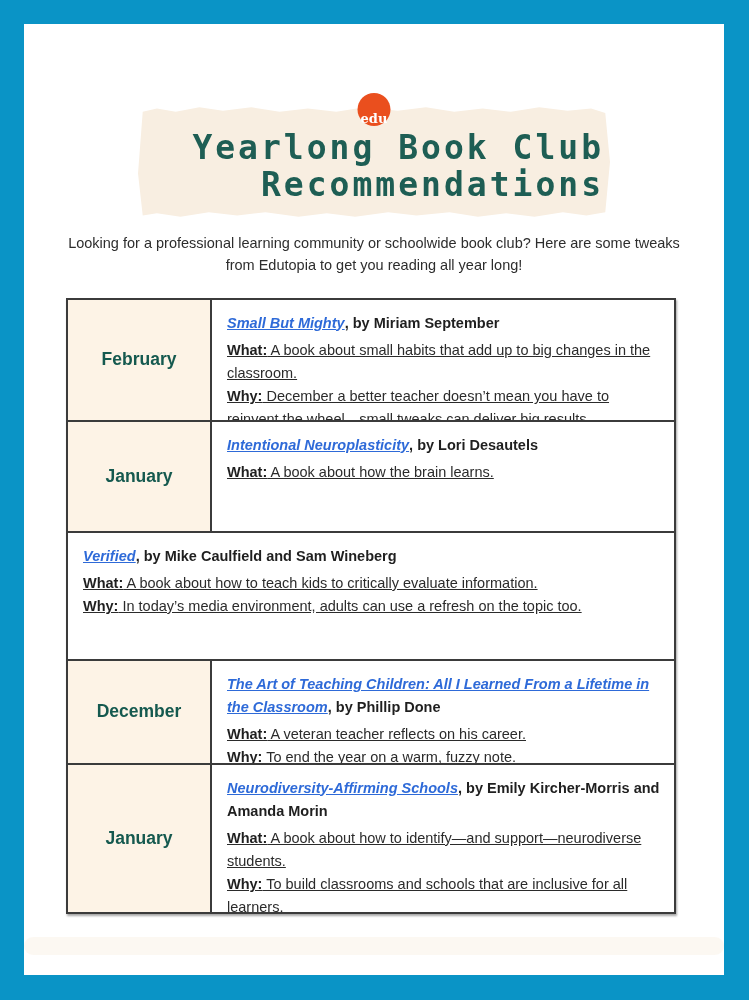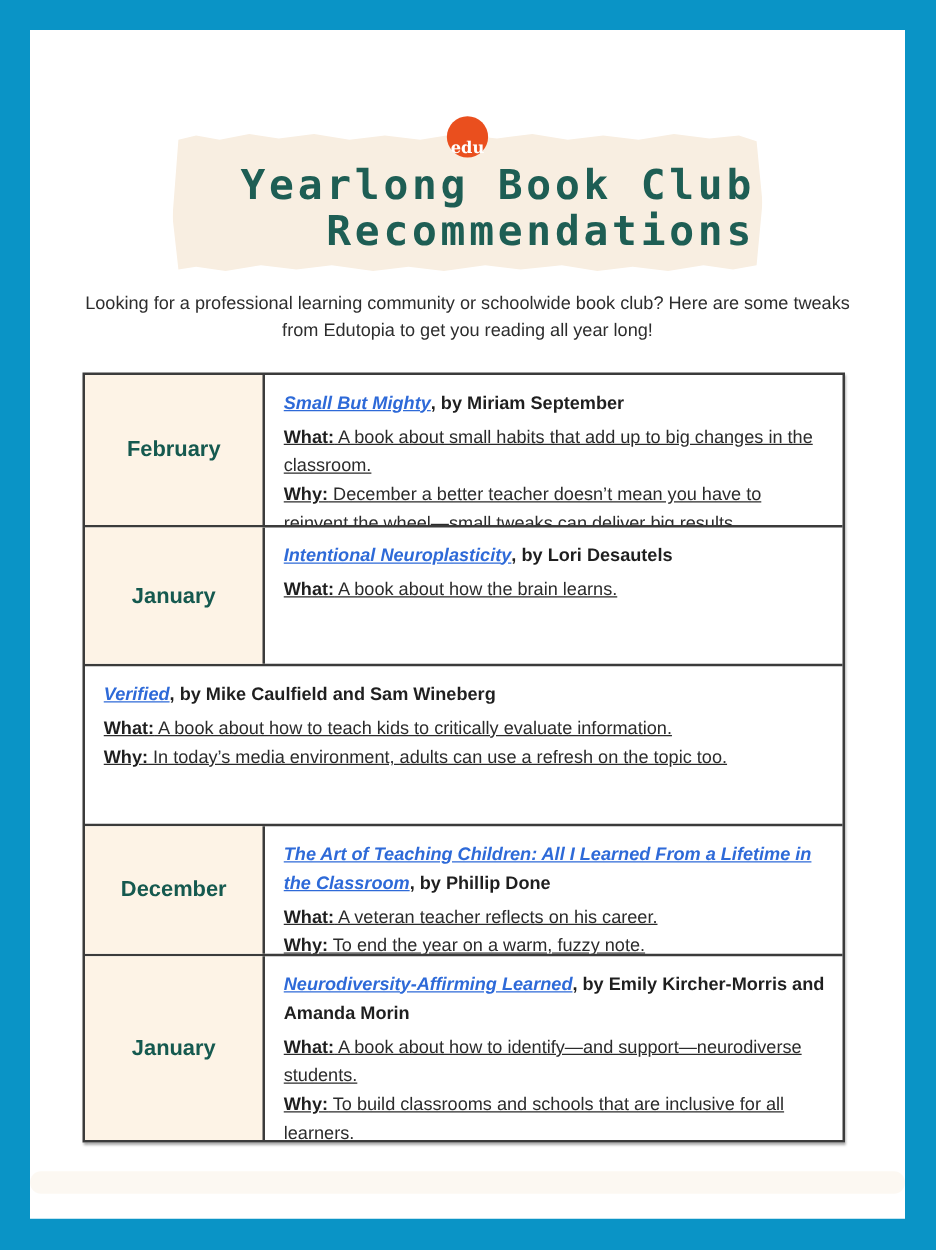--- a/index.html
+++ b/index.html
@@ -168,21 +168,21 @@
       <div class="content-cell">
         <p class="book-line"><a class="book-link">The Art of Teaching Children: All I Learned From a Lifetime in the Classroom</a><span class="byline">, by Phillip Done</span></p>
         <p class="desc"><strong>What:</strong><span> A veteran teacher reflects on his career.</span></p>
         <p class="desc"><strong>Why:</strong><span> To end the year on a warm, fuzzy note.</span></p>
       </div>
     </div>
 
     <div class="rec-row row-sep-4">
       <div class="month-cell">January</div>
       <div class="content-cell">
-        <p class="book-line"><a class="book-link">Neurodiversity-Affirming Learned</a><span class="byline">, by Emily Kircher-Morris and Amanda Morin</span></p>
+        <p class="book-line"><a class="book-link">Neurodiversity-Affirming Schools</a><span class="byline">, by Emily Kircher-Morris and Amanda Morin</span></p>
         <p class="desc"><strong>What:</strong><span> A book about how to identify—and support—neurodiverse students.</span></p>
         <p class="desc"><strong>Why:</strong><span> To build classrooms and schools that are inclusive for all learners.</span></p>
       </div>
     </div>
 
   </div>
 
   <div class="footer-band"></div>
 </div>
 

